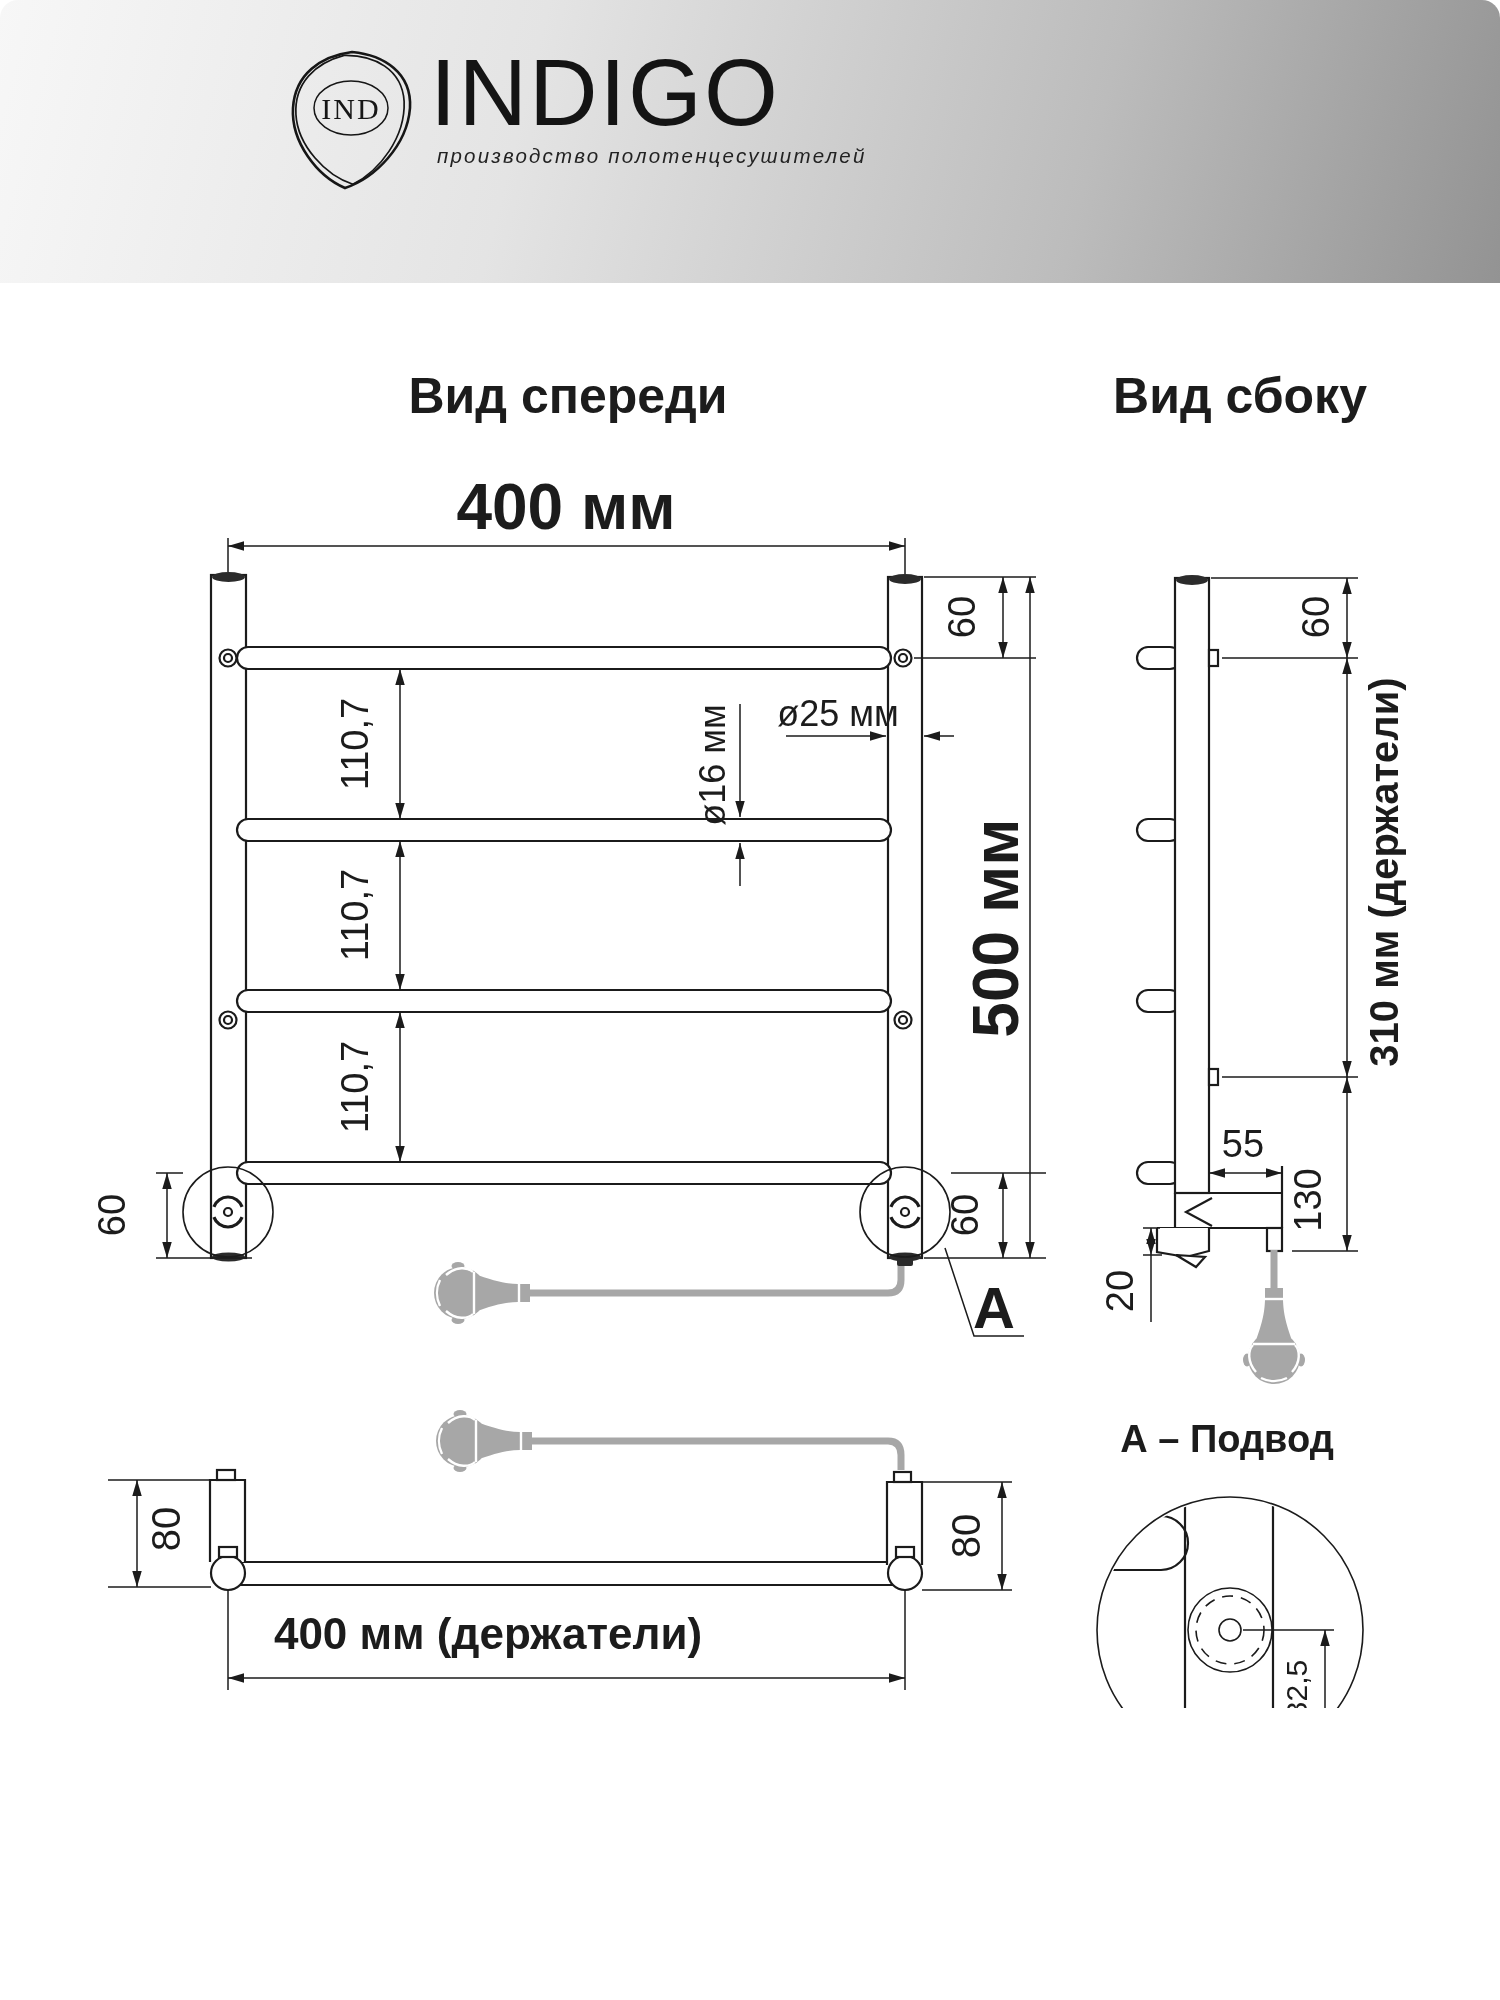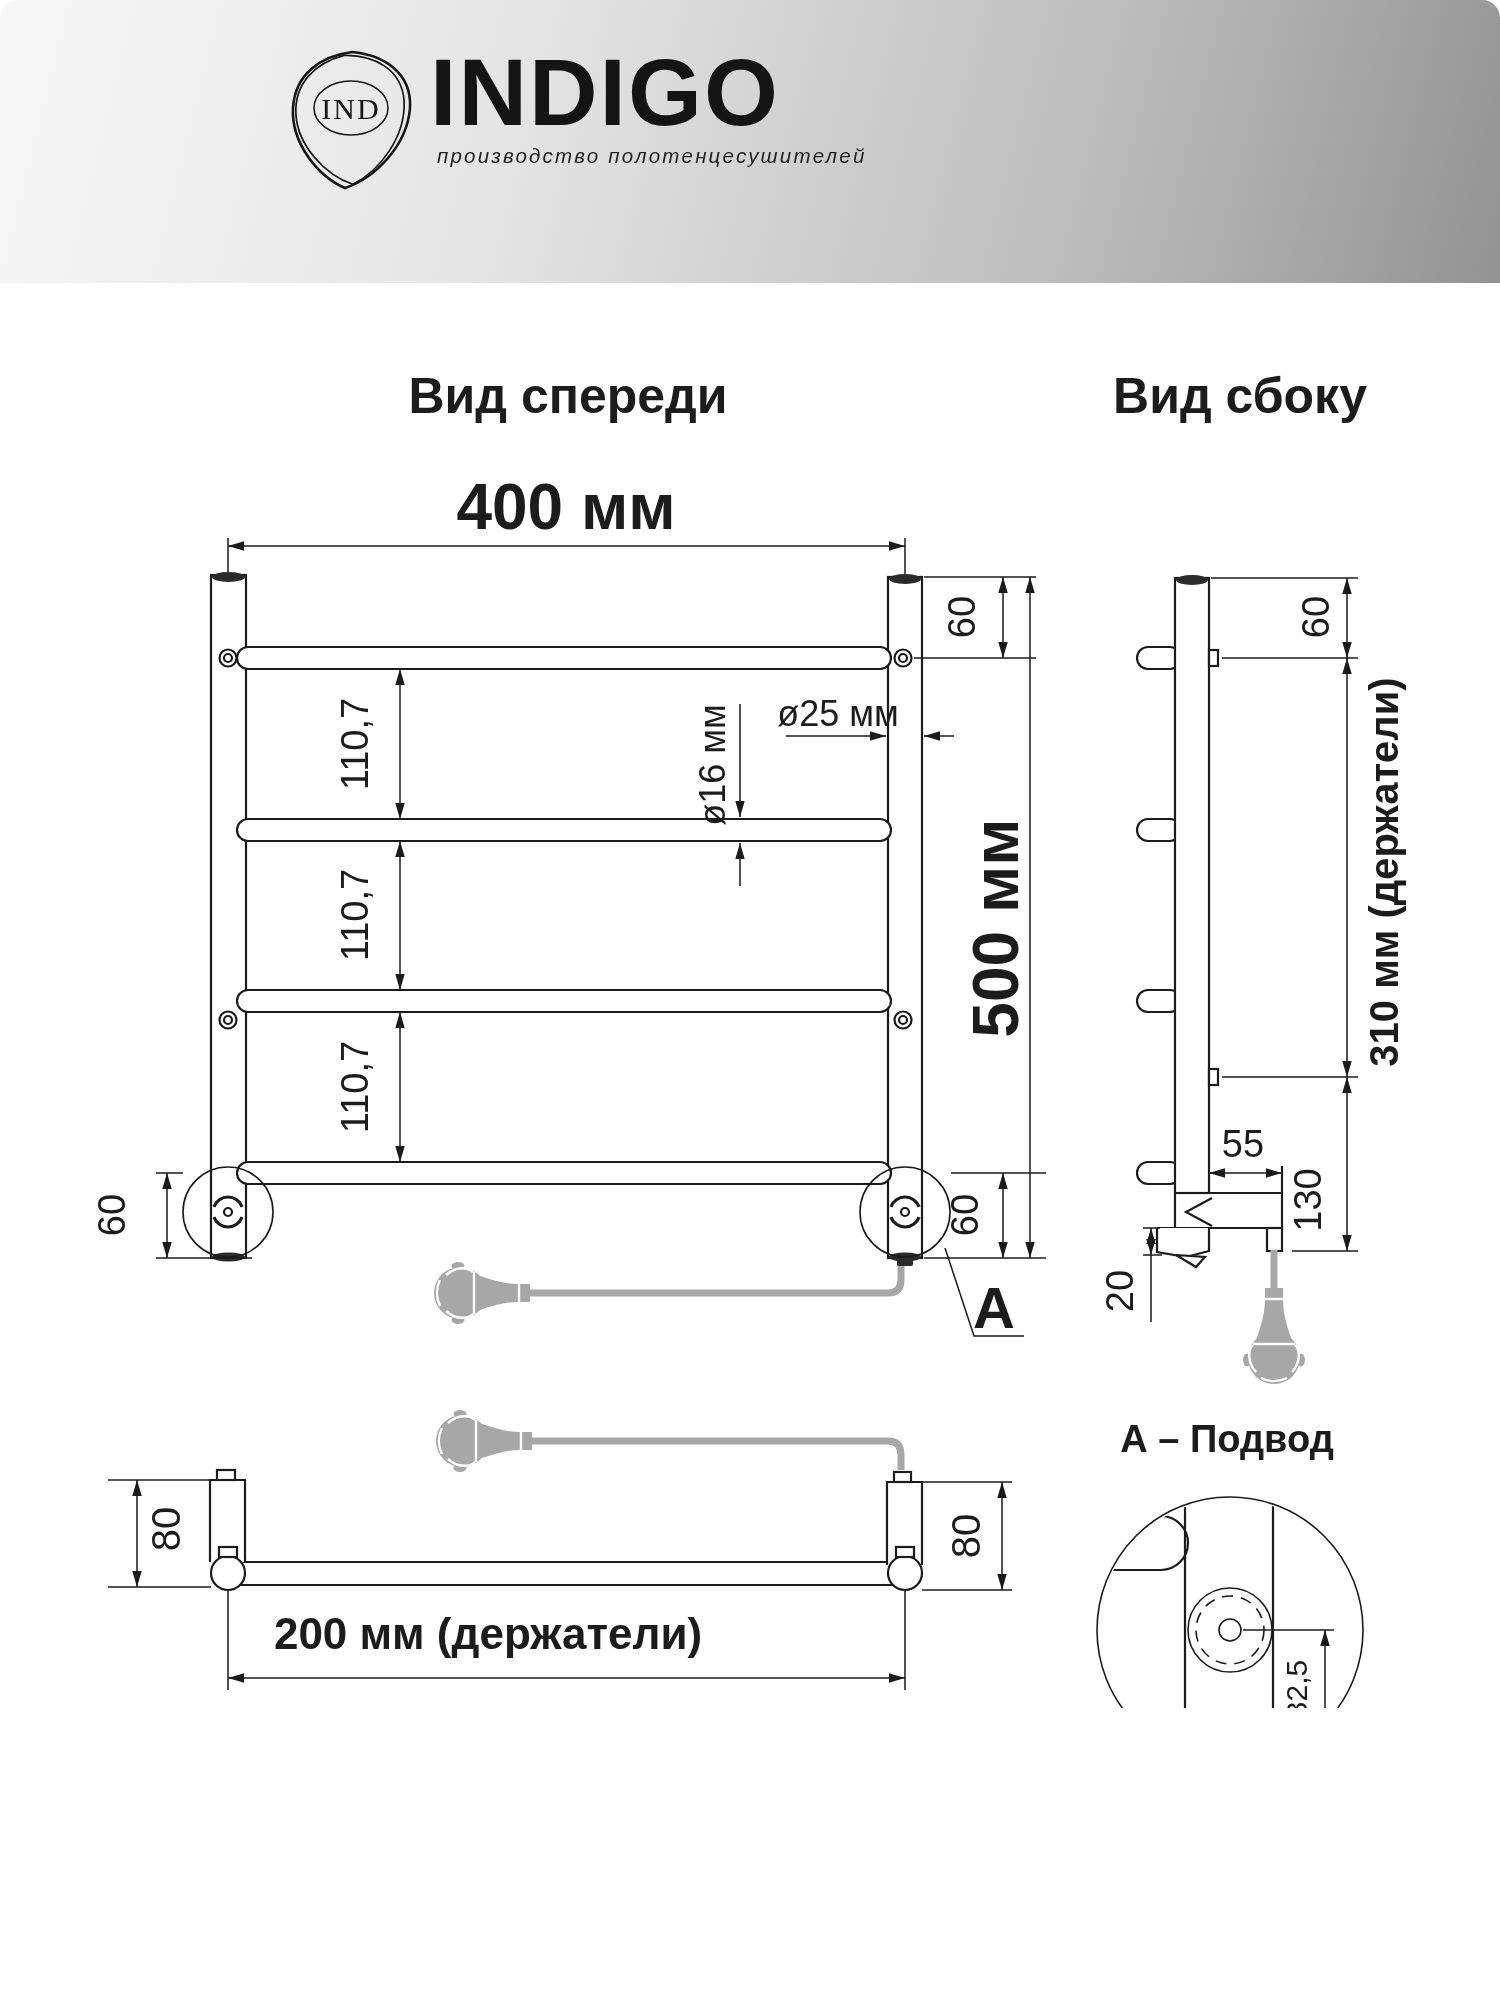--- a/index.html
+++ b/index.html
@@ -2,21 +2,21 @@
 <html><head>
 <meta charset="utf-8">
 <style>
   html,body{margin:0;padding:0;background:#fff;}
   .page{position:relative;width:1500px;height:1708px;background:#fff;overflow:hidden;
         font-family:"Liberation Sans",sans-serif;}
   .header{position:absolute;left:0;top:0;width:1500px;height:283px;
           background:linear-gradient(104deg,#f7f7f7 0%,#e4e4e4 35%,#bcbcbc 72%,#939393 100%);
           border-radius:18px 18px 0 0;}
   .logo{position:absolute;left:283px;top:46px;width:138px;height:148px;}
-  .brand{position:absolute;left:430px;top:38px;font-size:95px;font-weight:700;
+  .brand{position:absolute;left:430px;top:38px;font-size:95px;font-weight:400;
          letter-spacing:2px;color:#141414;}
   .tagline{position:absolute;left:437px;top:144px;font-size:20.5px;letter-spacing:2.2px;color:#222;font-style:italic;}
   .draw{position:absolute;left:0;top:0;width:1500px;height:2000px;}
   .lbl{position:absolute;transform:translate(-50%,-50%);white-space:nowrap;color:#1c1c1c;line-height:1.05;}
   .rot{transform:translate(-50%,-50%) rotate(-90deg);}
   .b{font-weight:bold;}
   .s24{font-size:24px}.s30{font-size:30px}.s36{font-size:36px}.s38{font-size:38px}
   .s40{font-size:40px}.s44{font-size:44px}.s50{font-size:50px}.s58{font-size:58px}.s64{font-size:64px}
   .ln{stroke:#1b1b1b;stroke-width:2.2;fill:none;}
   .out{stroke:#1b1b1b;stroke-width:2.2;fill:#fff;}
@@ -263,19 +263,19 @@
   <div class="lbl s58 b" style="left:994px;top:1308px">А</div>
 
   <div class="lbl s38 rot" style="left:1317px;top:617px">60</div>
   <div class="lbl s40 b rot" style="left:1384px;top:872px">310 мм (держатели)</div>
   <div class="lbl s38" style="left:1243px;top:1145px">55</div>
   <div class="lbl s38 rot" style="left:1309px;top:1200px">130</div>
   <div class="lbl s38 rot" style="left:1121px;top:1291px">20</div>
 
   <div class="lbl s40 rot" style="left:166px;top:1529px">80</div>
   <div class="lbl s40 rot" style="left:966px;top:1536px">80</div>
-  <div class="lbl s44 b" style="left:488px;top:1634px">200 мм (держатели)</div>
+  <div class="lbl s44 b" style="left:488px;top:1634px">400 мм (держатели)</div>
 
   <div class="lbl s38 b" style="left:1227px;top:1440px">А – Подвод</div>
   <div class="lbl s30 rot" style="left:1297px;top:1689px">32,5</div>
   <div class="lbl s24" style="left:1252px;top:1785px">12,5</div>
 
 </div>
 
 </body></html>

